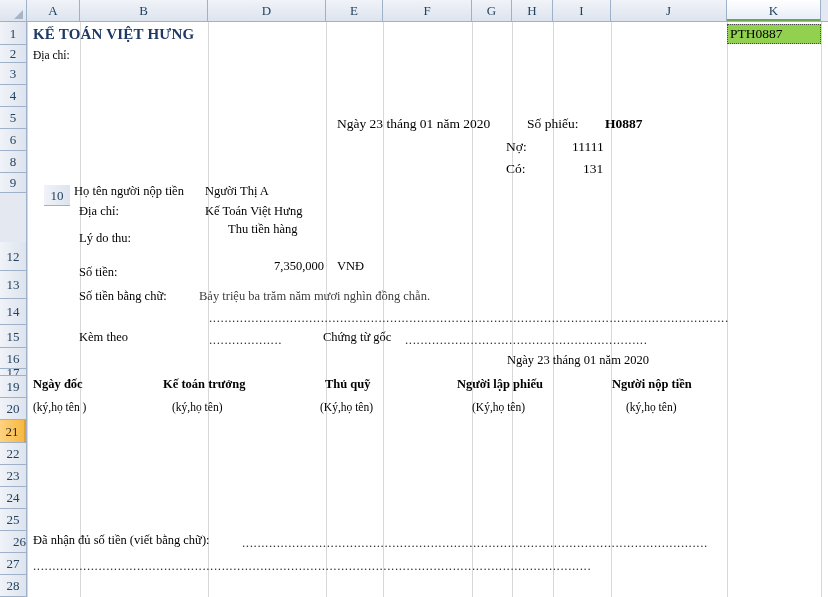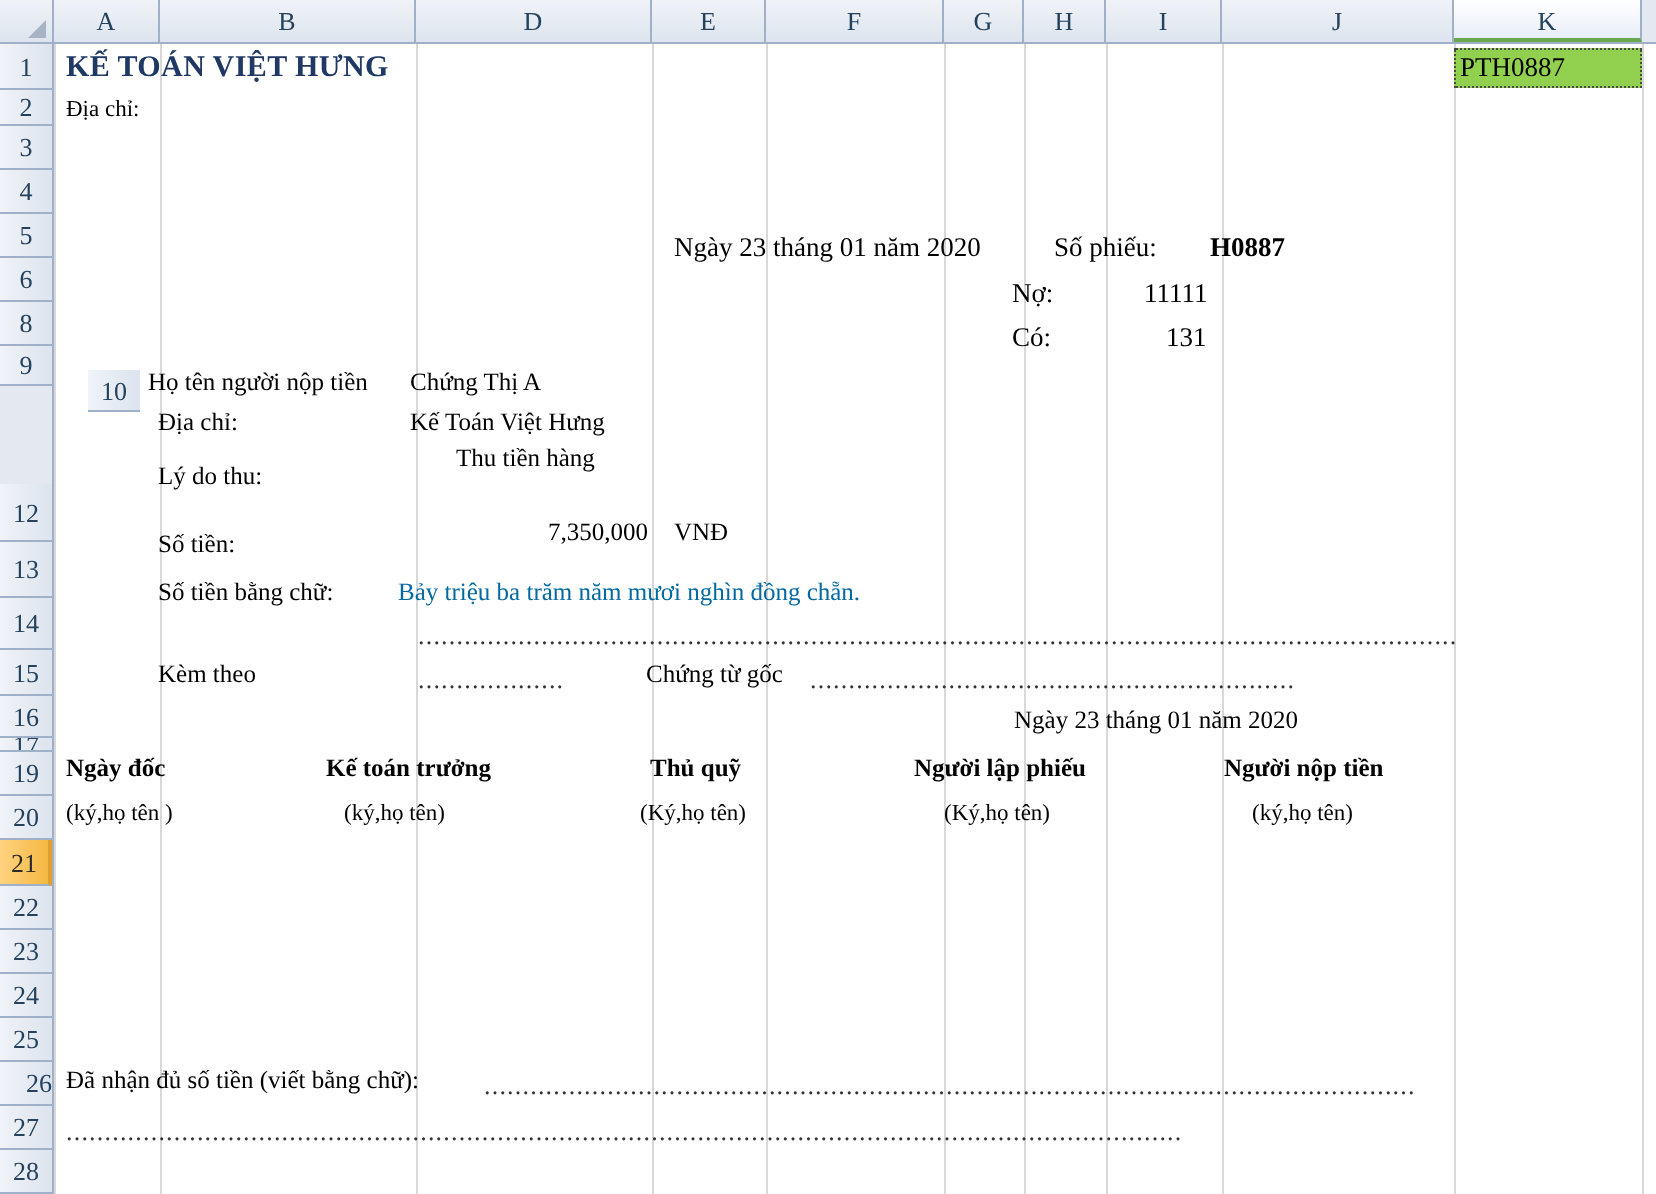--- a/index.html
+++ b/index.html
@@ -50,21 +50,21 @@
     font-family:"Liberation Serif","DejaVu Serif",serif;}
 
   .company{font-size:15px;font-weight:bold;color:#1f3864;letter-spacing:.2px;}
   .addr{font-size:11.5px;}
   .bigtitle{font-size:24px;font-weight:bold;letter-spacing:.5px;}
   .t13{font-size:13.5px;}
   .t13b{font-size:13.5px;font-weight:bold;}
   .t12{font-size:12.5px;}
   .t12b{font-size:12.5px;font-weight:bold;}
   .t11{font-size:11.5px;}
-  .red{color:#0369a1;}
+  .red{color:#404040;}
   .dots{font-size:13px;color:#333;letter-spacing:.6px;overflow:hidden;}
 
   .greencell{position:absolute;background:#92d050;
     border:1px dotted #4a4a4a;box-sizing:border-box;}
   .greencell span{font-size:13.5px;color:#000;
     font-family:"Liberation Serif","DejaVu Serif",serif;
     line-height:18px;padding-left:2px;display:block;}
 </style>
 </head>
 <body>
@@ -100,21 +100,21 @@
     <div class="cell t13" style="left:500px;top:94px;">Số phiếu:</div>
     <div class="cell t13b" style="left:578px;top:94px;">H0887</div>
 
     <div class="cell t13" style="left:479px;top:117px;">Nợ:</div>
     <div class="cell t13" style="left:545px;top:117px;">11111</div>
 
     <div class="cell t13" style="left:479px;top:139px;">Có:</div>
     <div class="cell t13" style="left:556px;top:139px;">131</div>
 
     <div class="cell t12" style="left:47px;top:162px;">Họ tên người nộp tiền</div>
-    <div class="cell t12" style="left:178px;top:162px;">Chứng Thị A</div>
+    <div class="cell t12" style="left:178px;top:162px;">Người Thị A</div>
 
     <div class="cell t12" style="left:52px;top:182px;">Địa chỉ:</div>
     <div class="cell t12" style="left:178px;top:182px;">Kế Toán Việt Hưng</div>
 
     <div class="cell t12" style="left:52px;top:209px;">Lý do thu:</div>
     <div class="cell t12" style="left:178px;top:200px;margin-left:23px;">Thu tiền hàng</div>
 
     <div class="cell t12" style="left:52px;top:243px;">Số tiền:</div>
     <div class="cell t12" style="left:225px;top:237px;text-align:right;width:72px;">7,350,000</div>
     <div class="cell t12" style="left:310px;top:237px;">VNĐ</div>

